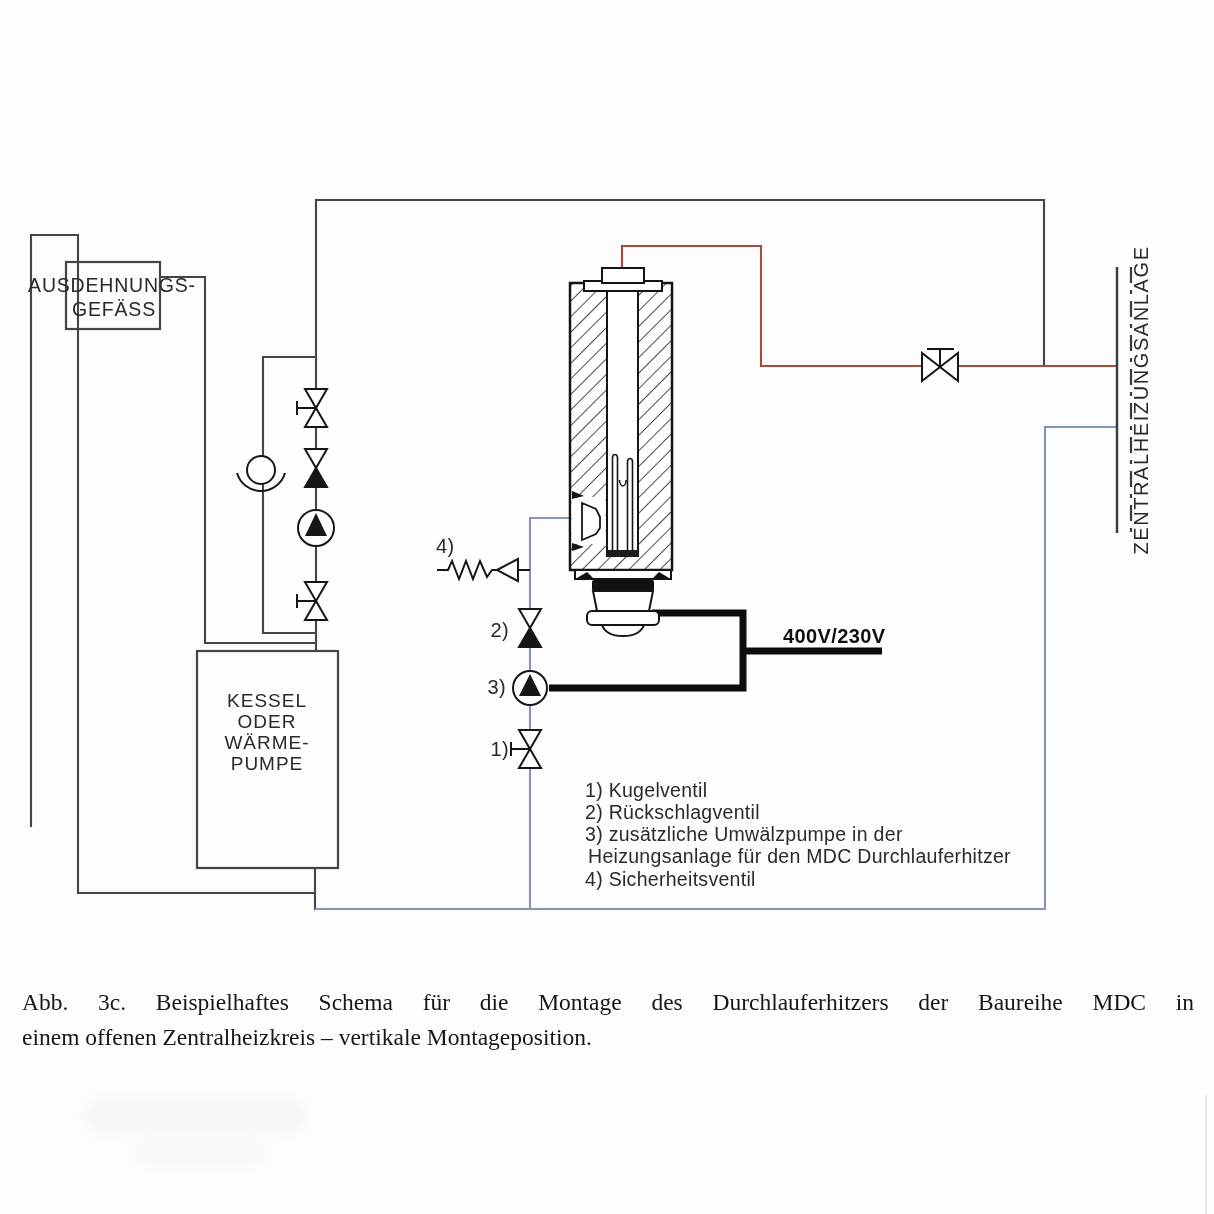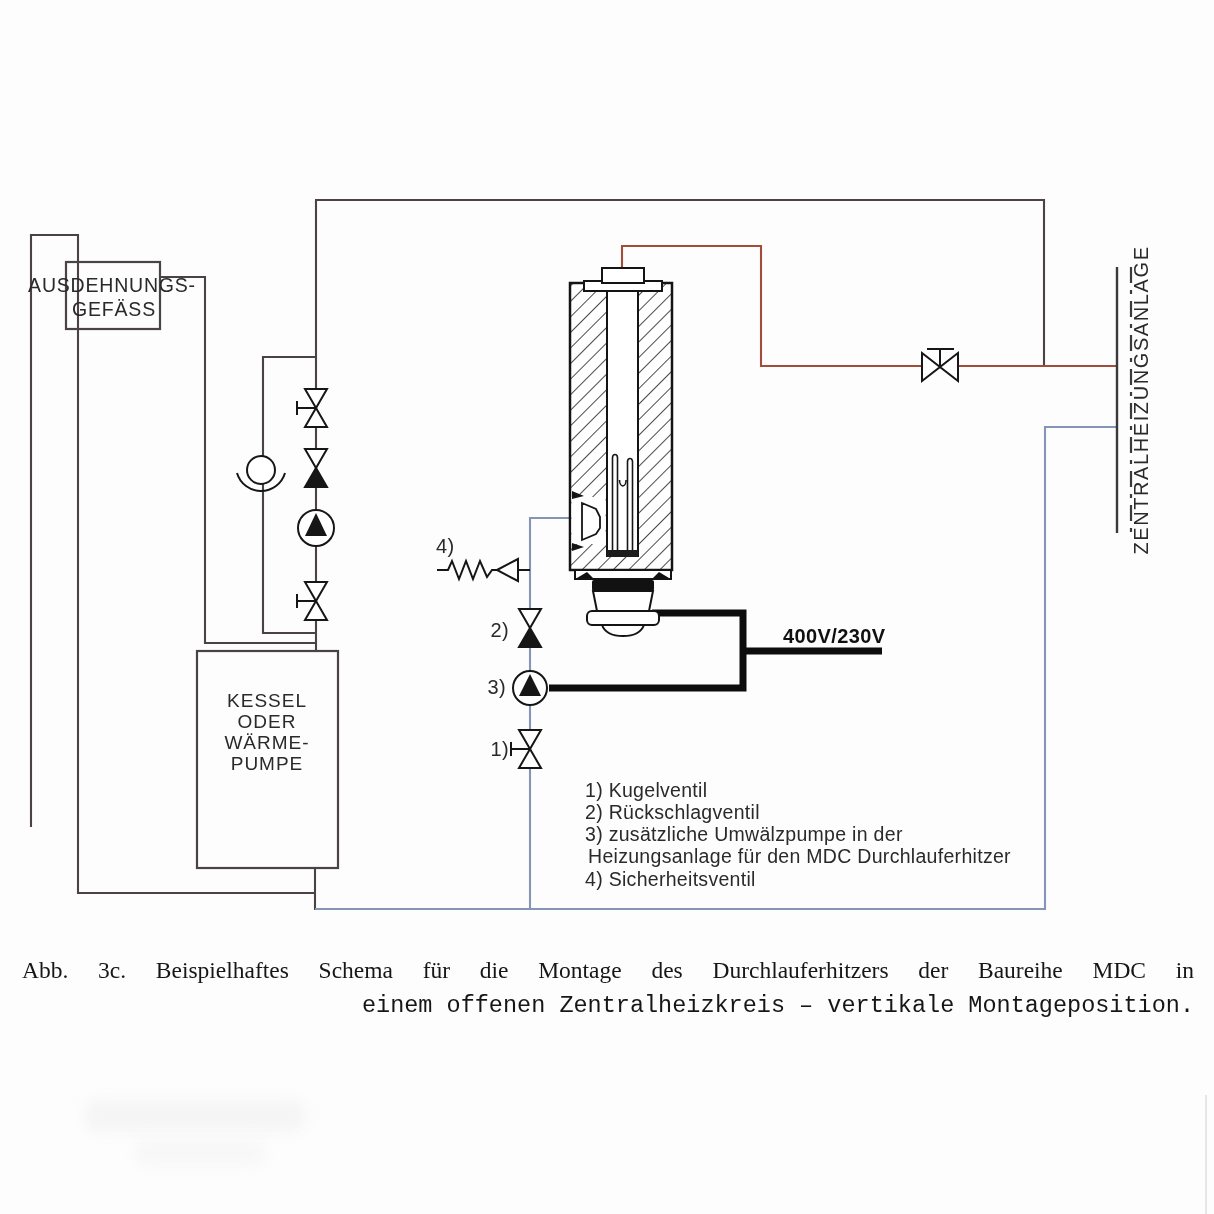--- a/index.html
+++ b/index.html
@@ -8,22 +8,22 @@
   svg{position:absolute;left:0;top:0;}
   svg text{font-family:"Liberation Sans",sans-serif;fill:#2a2a2a;}
   .t-box{font-size:19px;letter-spacing:1px;}
   .t-exp{font-size:19.5px;letter-spacing:0.8px;}
   .t-zen{font-size:20px;letter-spacing:1.6px;}
   .t-call{font-size:20px;letter-spacing:0.3px;}
   .t-leg{font-size:19.5px;letter-spacing:0.3px;}
   .t-volt{font-size:20px;font-weight:bold;letter-spacing:0.4px;fill:#101010;}
   .caption{position:absolute;left:22px;top:953px;width:1172px;
            font-family:"Liberation Serif",serif;font-size:23.5px;color:#161616;line-height:35px;}
-  .cap1{text-align:justify;text-align-last:justify;}
-  .cap2{text-align:right;font-family:Liberation Mono, monospace;}
+  .cap1{text-align:justify;text-align-last:justify;margin-top:32px;}
+  .cap2{text-align:left;}
   .smudge{position:absolute;background:#ededed;filter:blur(7px);opacity:.5;border-radius:10px;}
   .smudge.a{left:85px;top:1100px;width:220px;height:32px;}
   .smudge.b{left:135px;top:1140px;width:130px;height:26px;opacity:.35;}
   .edge-line{position:absolute;left:1205px;top:1095px;width:2px;height:119px;background:#e7e7e7;}
 </style>
 </head>
 <body>
 
 <div class="canvas">
 

